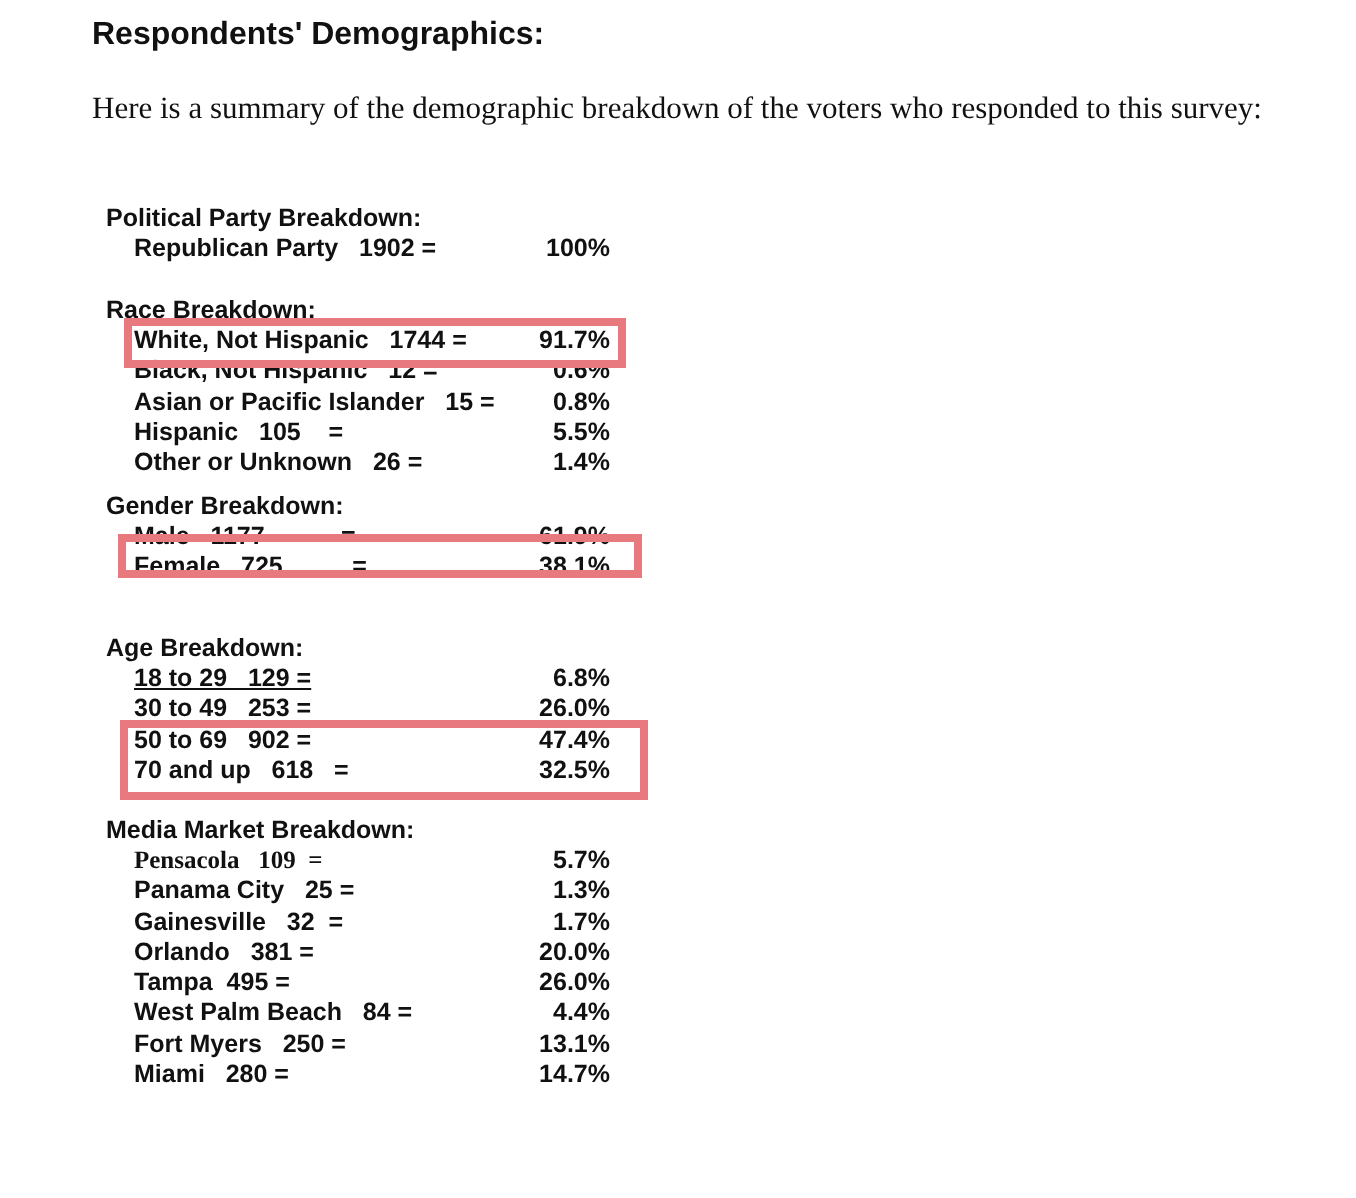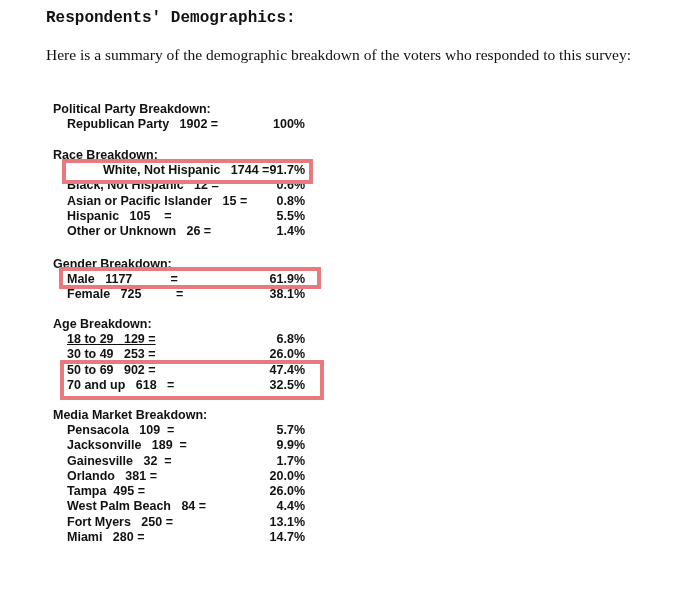--- a/index.html
+++ b/index.html
@@ -1,17 +1,17 @@
 <!DOCTYPE html>
 <html><head>
   <meta charset="utf-8">
   <style>
     html, body { margin: 0; padding: 0; background: #ffffff; }
     body { width: 678px; height: 599px; position: relative; overflow: hidden; color: #111; }
-    .title { position: absolute; left: 46px; top: 9px; font-family: Liberation Mono, monospace; font-weight: bold; font-size: 16px; }
+    .title { position: absolute; left: 46px; top: 9px; font-family: Liberation Sans, sans-serif; font-weight: bold; font-size: 16px; }
     .intro { position: absolute; left: 46px; top: 46px; font-family: "Liberation Serif", serif; font-size: 15.5px; white-space: nowrap; }
     .section { position: absolute; left: 53px; font-family: "Liberation Sans", sans-serif; font-weight: bold; font-size: 12.5px; }
     .section-title { height: 15px; line-height: 15px; }
     .row { position: relative; height: 15.3px; line-height: 15.3px; white-space: nowrap; }
     .row .label { position: absolute; left: 14px; }
     .row .pct { position: absolute; left: 200px; width: 52px; text-align: right; }
     .hl { position: absolute; border: 4px solid #e8797f; box-sizing: border-box; }
   </style>
 </head>
 <body>
@@ -23,42 +23,42 @@
   <div class="section-title">Political Party Breakdown:</div>
   <div class="row">
     <span class="label" style="white-space: pre;">Republican Party   1902 =</span>
     <span class="pct">100%</span>
   </div>
 </div>
 
 <div class="section" style="top:148px;">
   <div class="section-title">Race Breakdown:</div>
   <div class="row">
-    <span class="label" style="white-space: pre; padding-left: 36px;">White, Not Hispanic   1744 =</span>
+    <span class="label" style="white-space: pre;">White, Not Hispanic   1744 =</span>
     <span class="pct">91.7%</span>
   </div>
   <div class="row">
     <span class="label" style="white-space: pre; text-align: right;">Black, Not Hispanic   12 =</span>
     <span class="pct">0.6%</span>
   </div>
   <div class="row">
     <span class="label" style="white-space: pre;">Asian or Pacific Islander   15 =</span>
     <span class="pct">0.8%</span>
   </div>
   <div class="row">
     <span class="label" style="white-space: pre;">Hispanic   105    =</span>
     <span class="pct">5.5%</span>
   </div>
   <div class="row">
     <span class="label" style="white-space: pre;">Other or Unknown   26 =</span>
     <span class="pct">1.4%</span>
   </div>
 </div>
 
-<div class="section" style="top:257px;">
+<div class="section" style="top:246px;">
   <div class="section-title">Gender Breakdown:</div>
   <div class="row">
     <span class="label" style="white-space: pre;">Male   1177           =</span>
     <span class="pct">61.9%</span>
   </div>
   <div class="row">
     <span class="label" style="white-space: pre;">Female   725          =</span>
     <span class="pct">38.1%</span>
   </div>
 </div>
@@ -79,26 +79,26 @@
   </div>
   <div class="row">
     <span class="label" style="white-space: pre;">70 and up   618   =</span>
     <span class="pct">32.5%</span>
   </div>
 </div>
 
 <div class="section" style="top:408px;">
   <div class="section-title">Media Market Breakdown:</div>
   <div class="row">
-    <span class="label" style="white-space: pre;">Pensacola   109  =</span>
+    <span class="label" style="white-space: pre; font-family: Liberation Serif, serif;">Pensacola   109  =</span>
     <span class="pct">5.7%</span>
   </div>
   <div class="row">
-    <span class="label" style="white-space: pre;">Jacksonville   189  =</span>
-    <span class="pct">9.9%</span>
+    <span class="label" style="white-space: pre;">Panama City   25 =</span>
+    <span class="pct">1.3%</span>
   </div>
   <div class="row">
     <span class="label" style="white-space: pre;">Gainesville   32  =</span>
     <span class="pct">1.7%</span>
   </div>
   <div class="row">
     <span class="label" style="white-space: pre;">Orlando   381 =</span>
     <span class="pct">20.0%</span>
   </div>
   <div class="row">

